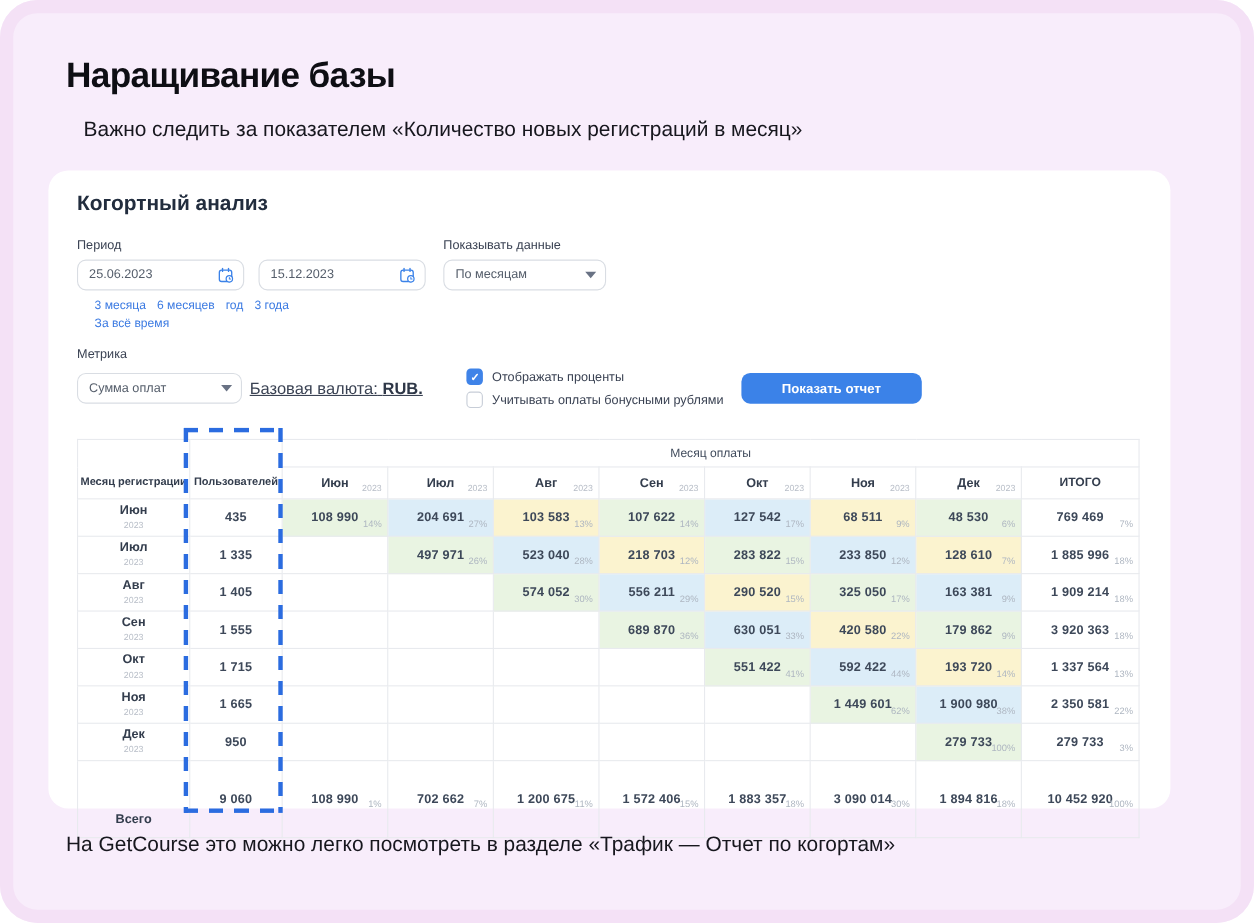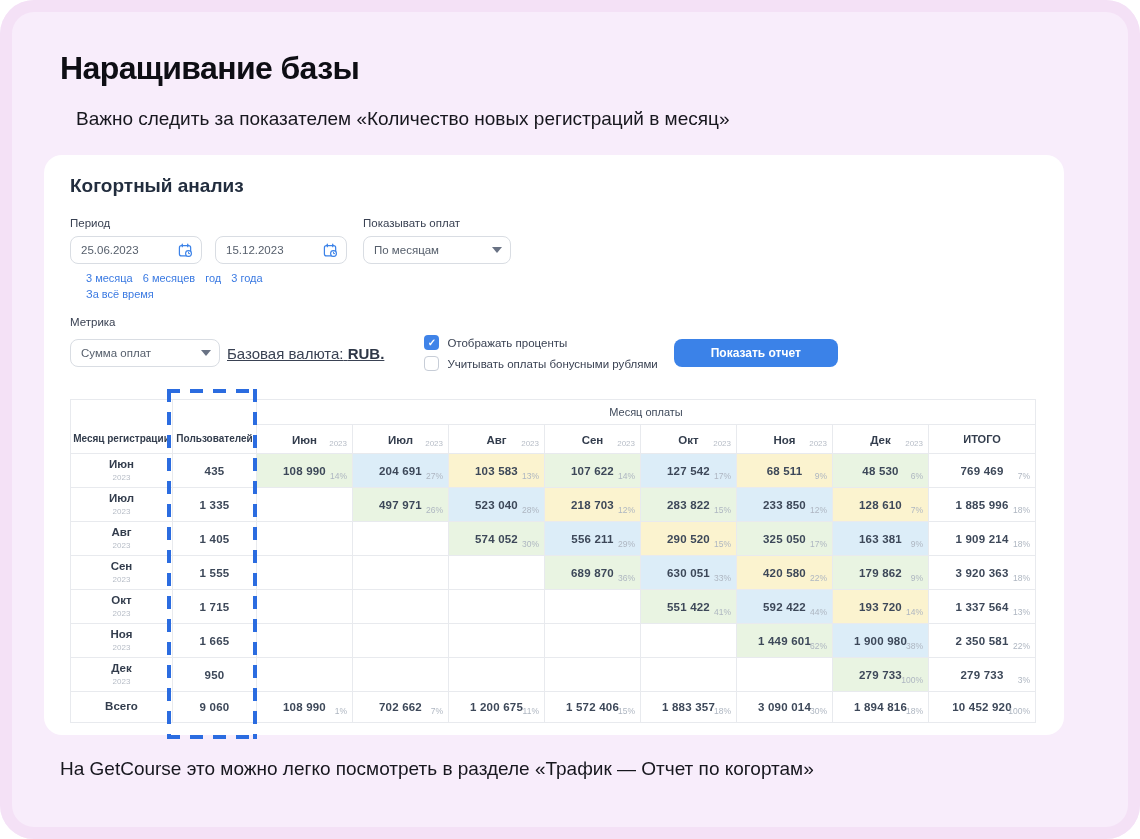--- a/index.html
+++ b/index.html
@@ -16,21 +16,21 @@
   .tabs{display:flex;width:762px;}
   .tab{flex:1;text-align:center;font-size:11.5px;color:#86a6e8;padding:6px 0 12px;position:relative;cursor:pointer;}
   .tab.active{color:#2c3950;font-weight:700;}
   .tab.active::after{content:"";position:absolute;left:50%;transform:translateX(-50%);bottom:-2px;width:98px;height:4px;background:#3b82e8;border-radius:3px;}
 
   .filters{margin-top:20px;}
   .frow{display:flex;}
   .flabel{font-size:11.5px;color:#3a4253;margin-bottom:7px;}
   .dates{display:flex;gap:13px;}
   .input{height:28px;border:1px solid #d9dde3;border-radius:8px;background:#fff;display:flex;align-items:center;justify-content:space-between;padding:0 8px 0 10px;font-size:11.5px;color:#555e6b;box-sizing:border-box;}
-  .date-input{width:132px;text-align:right;}
+  .date-input{width:152px;text-align:right;}
   .select{width:148px;cursor:pointer;}
   .caret{width:0;height:0;border-left:5px solid transparent;border-right:5px solid transparent;border-top:6px solid #697284;}
   .quick{margin-top:8px;font-size:11px;color:#3b7ae2;display:flex;gap:10px;margin-left:16px;}
   .quick .qlink{cursor:pointer;}
   .quick2{margin-top:4px;}
   .fcol-show{margin-left:16px;}
 
   .frow2{margin-top:16px;}
   .frow2-controls{display:flex;align-items:center;margin-top:7px;}
   .metric-select{width:150px;}
@@ -55,21 +55,21 @@
   .cellwrap{position:relative;height:33px;display:flex;align-items:center;justify-content:center;}
   .cellwrap.short{height:30px;}
   .val{font-weight:700;color:#3d4859;font-size:11.5px;letter-spacing:0.2px;}
   .pct{position:absolute;right:5px;bottom:6px;font-size:8.5px;color:#aeb6c1;font-weight:400;}
   .bg-g{background:#e9f4e2;}
   .bg-b{background:#dcedf8;}
   .bg-y{background:#fbf3cf;}
   .rh{display:flex;flex-direction:column;align-items:center;justify-content:center;height:33px;}
   .rh .m{font-weight:700;font-size:11.5px;color:#333d4d;line-height:1;}
   .rh .y{font-size:8px;color:#b7bdc7;margin-top:3px;}
-  .rh.short{height:30px;}
+  .rh.short{height:30px;margin-top:39px;}
   .col-highlight{position:absolute;left:97px;top:-10px;width:90px;height:330px;pointer-events:none;
     background-image:
       repeating-linear-gradient(90deg,#2b6ce0 0 13px,transparent 13px 23px),
       repeating-linear-gradient(90deg,#2b6ce0 0 13px,transparent 13px 23px),
       repeating-linear-gradient(180deg,#2b6ce0 0 13px,transparent 13px 23px),
       repeating-linear-gradient(180deg,#2b6ce0 0 13px,transparent 13px 23px);
     background-size:100% 4px,100% 4px,4px 100%,4px 100%;
     background-position:0 0,0 100%,0 0,100% 0;
     background-repeat:no-repeat;}
   .cal-icon{display:flex;align-items:center;}
@@ -120,21 +120,21 @@
             <span class="qlink">3 месяца</span>
             <span class="qlink">6 месяцев</span>
             <span class="qlink">год</span>
             <span class="qlink">3 года</span>
           </div>
         <div class="quick quick2">
             <span class="qlink">За всё время</span>
           </div>
       </div>
       <div class="fcol-show">
-        <div class="flabel">Показывать оплат</div>
+        <div class="flabel">Показывать данные</div>
         <div class="input select">
           <span>По месяцам</span>
           <span class="caret"></span>
         </div>
       </div>
     </div>
 
     <div class="frow2">
       <div class="flabel">Метрика</div>
       <div class="frow2-controls">

